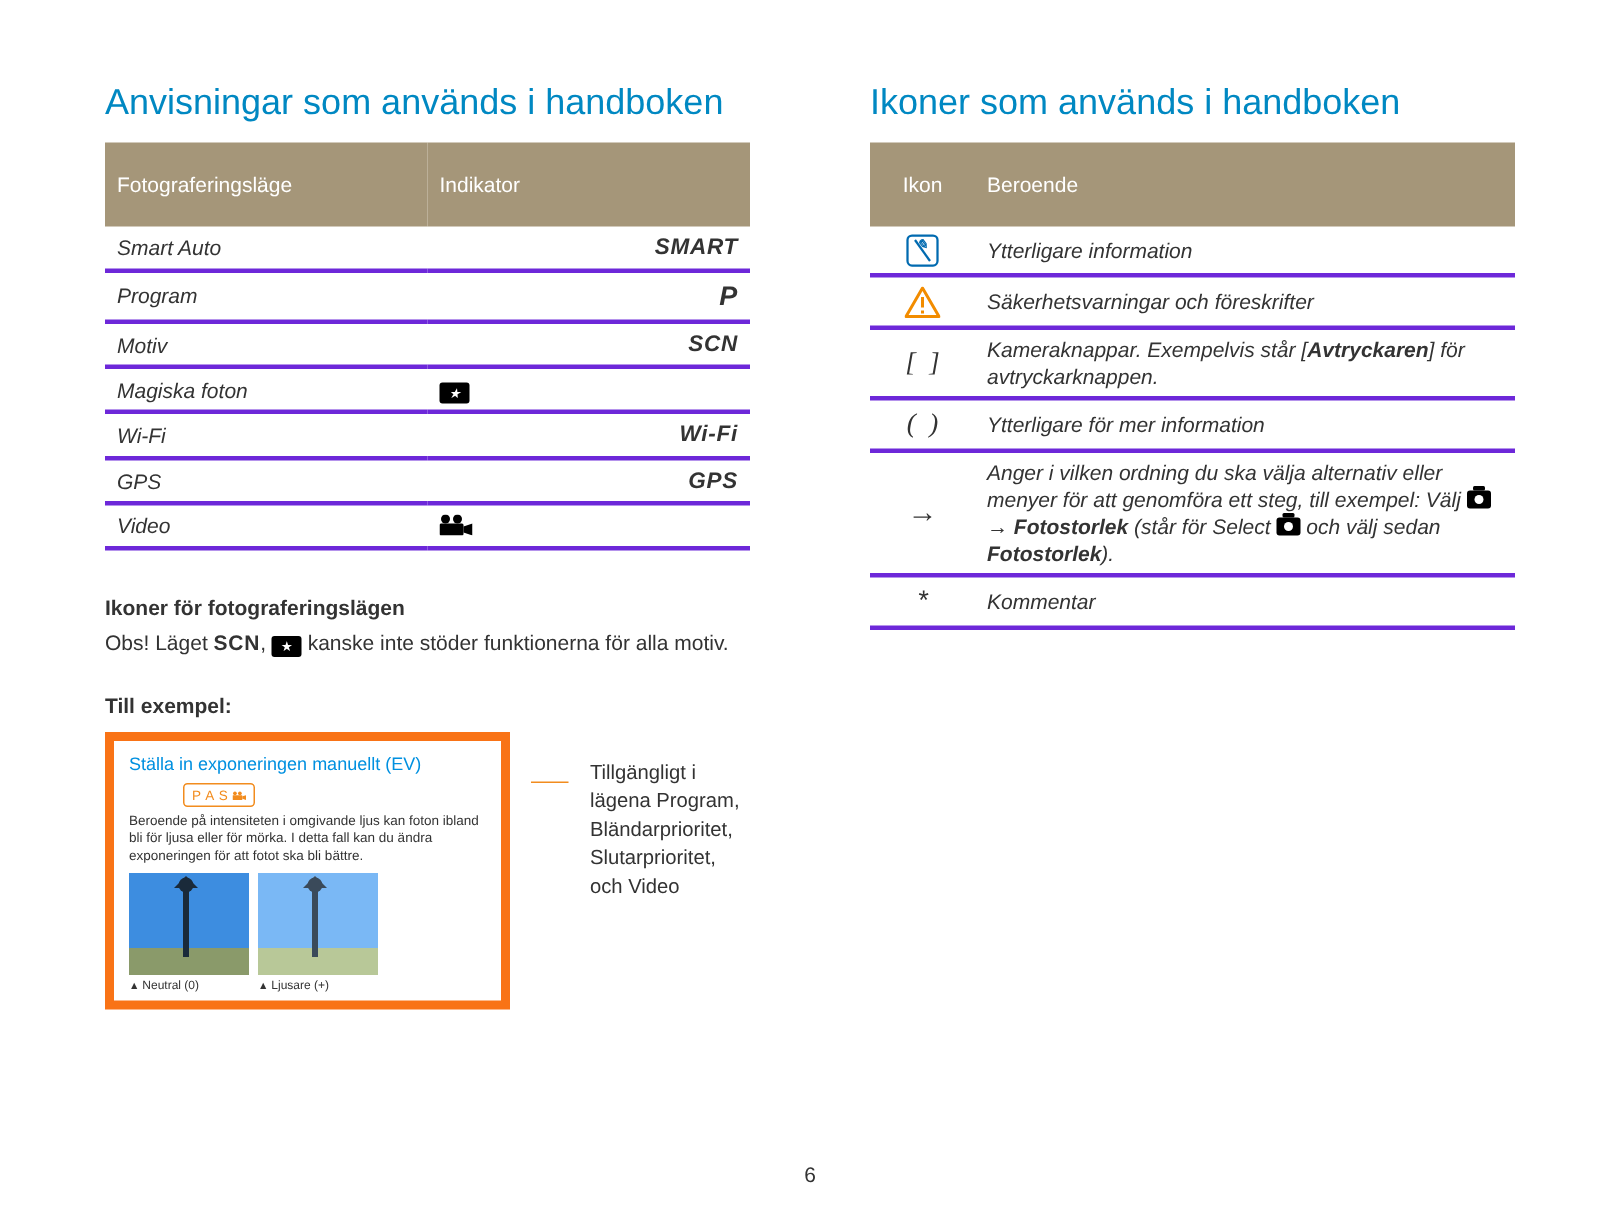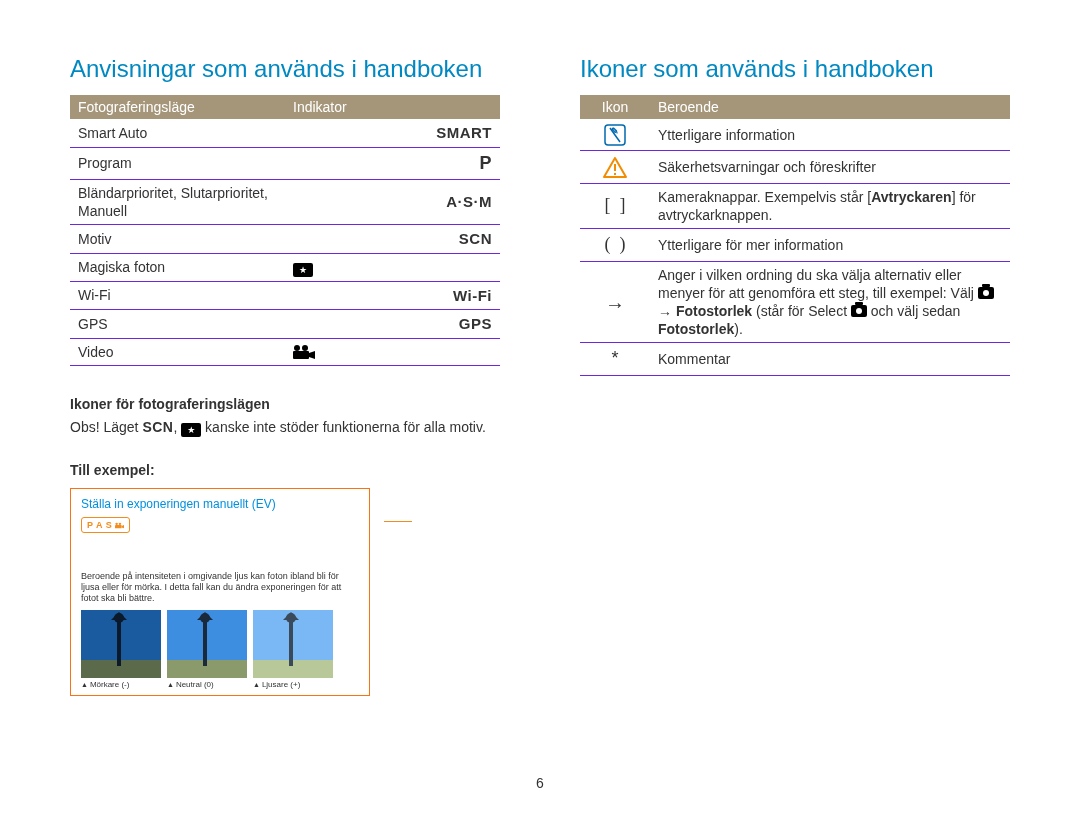--- a/index.html
+++ b/index.html
@@ -28,57 +28,59 @@
   table {
     border-collapse: collapse;
     width: 100%;
     margin-bottom: 30px;
   }
   th {
     background: #a59679;
     color: #fff;
     font-weight: 400;
     text-align: left;
-    padding: 4px 8px;
+    padding: 20px 8px;
     font-size: 14px;
   }
   td {
-    border-bottom: 1px solid #6d28d9;
+    border-bottom: 3px solid #6d28d9;
     padding: 4px 8px;
     font-size: 14px;
     vertical-align: middle;
     line-height: 1.3;
+    font-style: italic;
   }
   .left-table td:first-child { width: 50%; }
   .indicator { font-weight: bold; font-size: 15px; letter-spacing: 0.5px; text-align: right; }
   .right-table th:first-child, .right-table td:first-child { width: 70px; text-align: center; }
   .right-table td:first-child { font-size: 18px; }
   .icon-svg { display:inline-block; vertical-align:middle; }
   .sub-heading { font-weight: bold; margin-top: 24px; margin-bottom: 6px; }
   .body-text { font-size: 14px; line-height: 1.4; }
   .example-row { display:flex; align-items:flex-start; gap:14px; margin-top: 10px; }
   .card {
-    border: 1px solid #f97316;
+    border: 6px solid #f97316;
     padding: 8px 10px 6px 10px;
     width: 300px;
     position: relative;
   }
   .card-title { color: #0090e0; font-size: 12px; margin-bottom: 4px; }
   .mode-badge {
     display:inline-block;
     border:1px solid #f28c1e;
     border-radius:3px;
     padding:2px 5px;
     color:#f28c1e;
     font-size:9px;
-    font-weight:bold;
+    font-weight:normal;
     letter-spacing:0.5px;
     margin-bottom:4px;
-  }
-  .card-desc { font-size:9px; color:#333; line-height:1.25; margin-bottom:6px;margin-top:34px; }
+    margin-left:36px;
+  }
+  .card-desc { font-size:9px; color:#333; line-height:1.25; margin-bottom:6px; }
   .thumbs { display:flex; gap:6px; }
   .thumb-wrap { width:80px; }
   .thumb { width:80px; height:68px; margin-bottom:2px; }
   .thumb svg { width:100%; height:100%; display:block; }
   .caption { font-size:8px; color:#333; }
   .caption::before { content:"▲ "; font-size:7px; }
   .callout-line {
     border-top: 1px solid #f28c1e;
     width: 28px;
     margin-top: 33px;
@@ -108,24 +110,20 @@
         <th>Fotograferingsläge</th>
         <th>Indikator</th>
       </tr>
       <tr>
             <td>Smart Auto</td>
           <td class="indicator">SMART</td>
           </tr>
       <tr>
             <td>Program</td>
           <td class="indicator" style="font-size:18px">P</td>
-          </tr>
-      <tr>
-            <td>Bländarprioritet, Slutarprioritet, Manuell</td>
-          <td class="indicator">A·S·M</td>
           </tr>
       <tr>
             <td>Motiv</td>
           <td class="indicator">SCN</td>
           </tr>
       <tr>
             <td>Magiska foton</td>
           <td><span class="star-block">★</span></td>
           </tr>
       <tr>
@@ -161,32 +159,20 @@
       <div class="card">
         <div class="card-title">Ställa in exponeringen manuellt (EV)</div>
         <div class="mode-badge">P A S <svg width="9" height="7" viewBox="0 0 22 14" style="vertical-align:-1px">
               <circle cx="4" cy="3" r="3" fill="#f28c1e"></circle>
               <circle cx="12" cy="3" r="3" fill="#f28c1e"></circle>
               <rect x="0" y="6" width="16" height="8" rx="1" fill="#f28c1e"></rect>
               <path d="M16 8 L22 6 L22 14 L16 12 Z" fill="#f28c1e"></path>
             </svg></div>
         <div class="card-desc">Beroende på intensiteten i omgivande ljus kan foton ibland bli för ljusa eller för mörka. I detta fall kan du ändra exponeringen för att fotot ska bli bättre.</div>
         <div class="thumbs">
-          <div class="thumb-wrap">
-            <div class="thumb">
-              <svg viewBox="0 0 80 68">
-                  <rect width="80" height="50" fill="#1a5a9e"></rect>
-                  <rect y="50" width="80" height="18" fill="#5a6a4a"></rect>
-                  <rect x="36" y="8" width="4" height="48" fill="#0a1a2a"></rect>
-                  <circle cx="38" cy="8" r="5" fill="#0a1a2a"></circle>
-                  <path d="M30 10 L46 10 L38 2 Z" fill="#0a1a2a"></path>
-                </svg>
-            </div>
-            <div class="caption">Mörkare (-)</div>
-          </div>
           <div class="thumb-wrap">
             <div class="thumb">
               <svg viewBox="0 0 80 68">
                   <rect width="80" height="50" fill="#3d8de0"></rect>
                   <rect y="50" width="80" height="18" fill="#8a9a6a"></rect>
                   <rect x="36" y="8" width="4" height="48" fill="#1a2a3a"></rect>
                   <circle cx="38" cy="8" r="5" fill="#1a2a3a"></circle>
                   <path d="M30 10 L46 10 L38 2 Z" fill="#1a2a3a"></path>
                 </svg>
             </div>
@@ -200,20 +186,21 @@
                   <rect x="36" y="8" width="4" height="48" fill="#3a4a5a"></rect>
                   <circle cx="38" cy="8" r="5" fill="#3a4a5a"></circle>
                   <path d="M30 10 L46 10 L38 2 Z" fill="#3a4a5a"></path>
                 </svg>
             </div>
             <div class="caption">Ljusare (+)</div>
           </div>
         </div>
       </div>
       <div class="callout-line"></div>
+      <div class="callout-text" style="width:120px">Tillgängligt i lägena Program, Bländarprioritet, Slutarprioritet, och Video</div>
     </div>
   </div>
 
   <div class="col">
     <h1>Ikoner som används i handboken</h1>
     <table class="right-table">
       <tbody>
           <tr>
         <th>Ikon</th>
         <th>Beroende</th>

